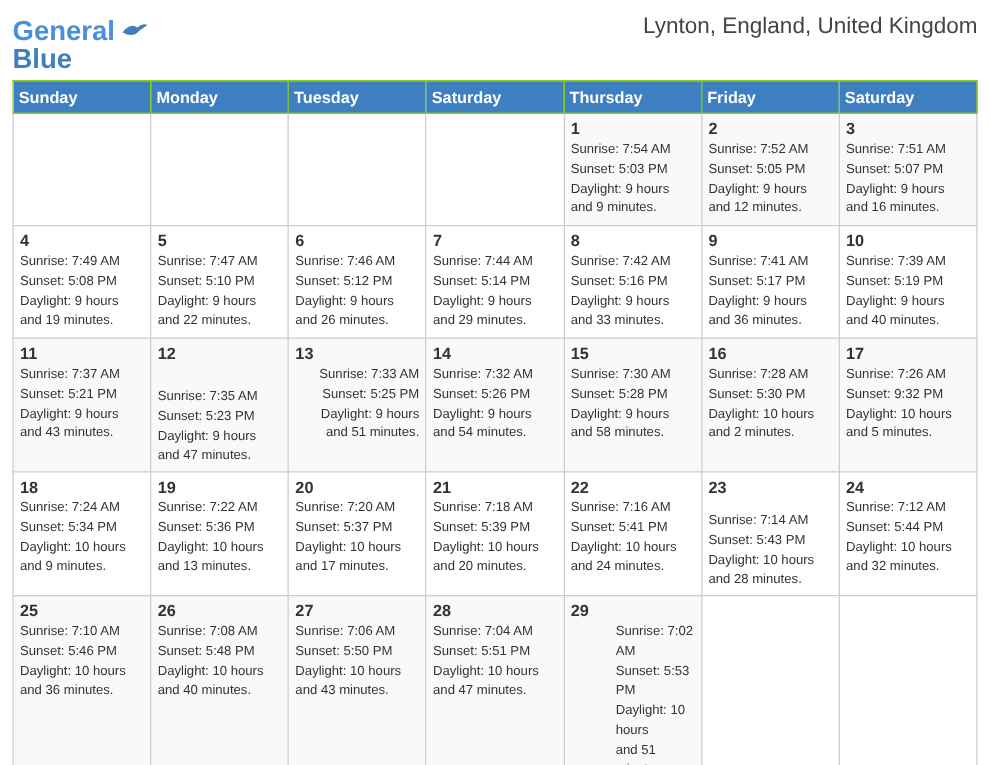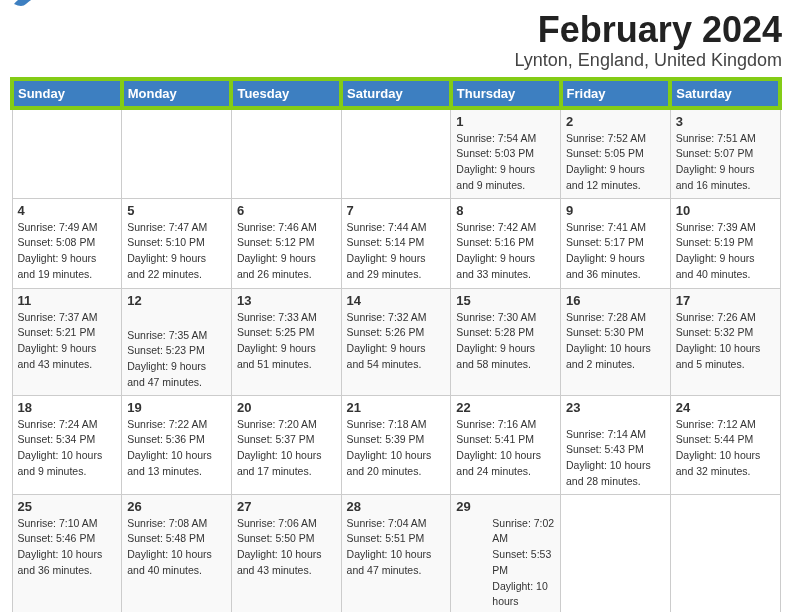--- a/index.html
+++ b/index.html
@@ -49,21 +49,21 @@
       border-collapse: collapse;
       table-layout: fixed;
     }
     thead tr th {
       background: #3d7fc1;
       color: #fff;
       font-size: 13px;
       font-weight: bold;
       padding: 5px 4px;
       text-align: left;
-      border: 4px solid #84cc16;
+      border: 1px solid #84cc16;
     }
     tbody tr td {
       border: 1px solid #ccc;
       vertical-align: top;
       padding: 4px 5px;
       font-size: 11px;
       color: #333;
       height: 90px;
       background: #fff;
     }
@@ -85,27 +85,30 @@
     .empty-cell {
       background: #fff !important;
     }
   </style>
 </head>
 <body>
 
 <div class="header">
   <div class="logo">
     <div style="display:flex;align-items:center;gap:2px;">
+      <span class="logo-text">
+        <span>General</span><br>
+        <span style="color:#3d7fc1;">Blue</span>
+      </span>
       <svg width="22" height="20" viewBox="0 0 22 20" style="margin-left:2px;margin-top:-20px;">
         <path d="M2 10 Q8 2 14 6 Q18 2 22 4 Q16 8 14 10 Q10 14 2 10Z" fill="#3d7fc1"></path>
       </svg>
     </div>
   </div>
   <div class="title-block">
-    <div class="month-title">February 2024</div>
     <div class="location-title">Lynton, England, United Kingdom</div>
   </div>
 </div>
 
 <table>
   <thead>
     <tr>
     <th>Sunday</th>
         <th>Monday</th>
         <th>Tuesday</th>
@@ -204,21 +207,21 @@
         </td>
         <td>
           <span class="day-number">12</span>
           <div class="day-info" style="white-space: pre-line; margin-top: 20px;">Sunrise: 7:35 AM
 Sunset: 5:23 PM
 Daylight: 9 hours
 and 47 minutes.</div>
         </td>
         <td>
           <span class="day-number">13</span>
-          <div class="day-info" style="white-space: pre-line;">Sunrise: 7:33 AM
+          <div class="day-info" style="white-space: pre-line; text-align: right;">Sunrise: 7:33 AM
 Sunset: 5:25 PM
 Daylight: 9 hours
 and 51 minutes.</div>
         </td>
         <td>
           <span class="day-number">14</span>
           <div class="day-info" style="white-space: pre-line;">Sunrise: 7:32 AM
 Sunset: 5:26 PM
 Daylight: 9 hours
 and 54 minutes.</div>
@@ -233,21 +236,21 @@
         <td>
           <span class="day-number">16</span>
           <div class="day-info" style="white-space: pre-line;">Sunrise: 7:28 AM
 Sunset: 5:30 PM
 Daylight: 10 hours
 and 2 minutes.</div>
         </td>
         <td>
           <span class="day-number">17</span>
           <div class="day-info" style="white-space: pre-line;">Sunrise: 7:26 AM
-Sunset: 5:32 PM
+Sunset: 9:32 PM
 Daylight: 10 hours
 and 5 minutes.</div>
         </td>
       </tr>
       <tr>
         <td>
           <span class="day-number">18</span>
           <div class="day-info" style="white-space: pre-line;">Sunrise: 7:24 AM
 Sunset: 5:34 PM
 Daylight: 10 hours

